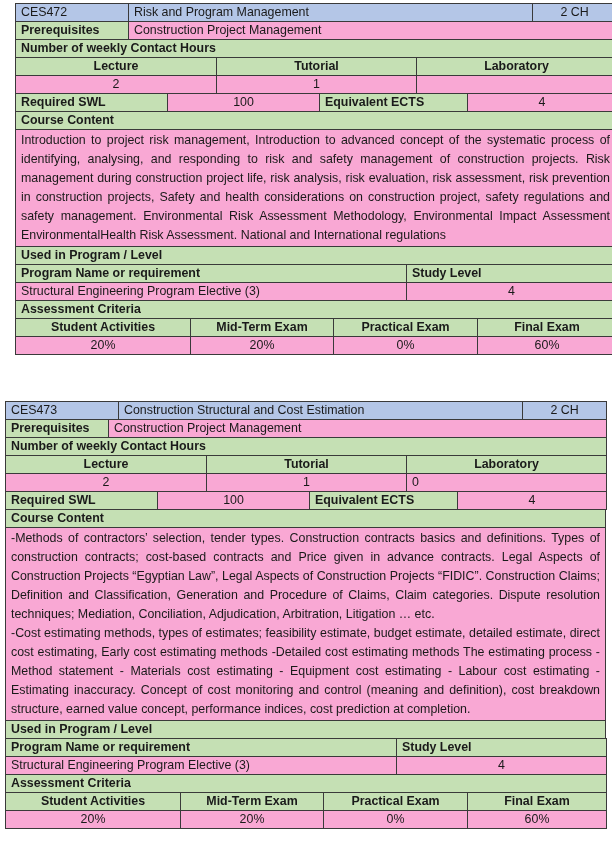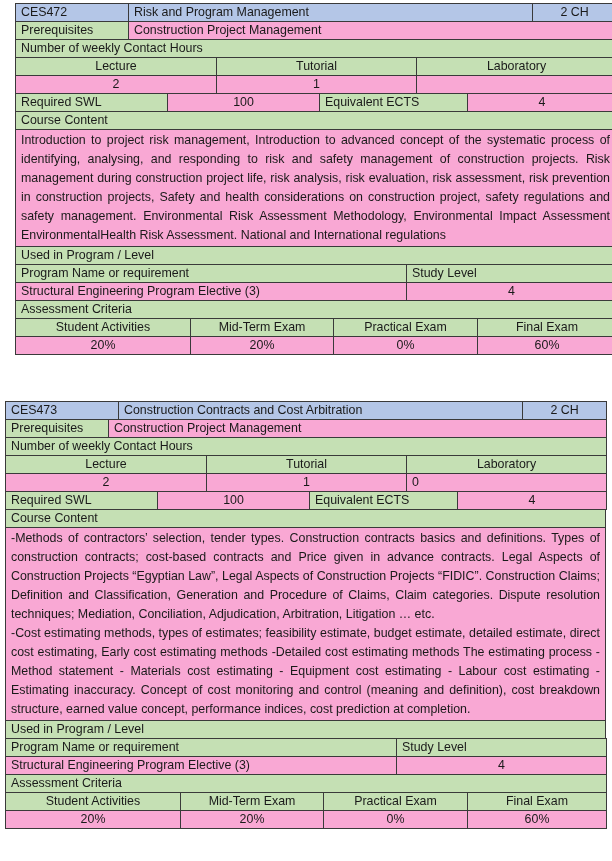--- a/index.html
+++ b/index.html
@@ -3,21 +3,21 @@
 <meta charset="utf-8">
 <style>
   html, body { margin: 0; padding: 0; background: #ffffff; }
   body { width: 612px; height: 861px; position: relative; font-family: "Liberation Sans", sans-serif; font-size: 12.4px; color: #1a1a1a; }
   .course { position: absolute; left: 5px; width: 601px; }
   #course-1 { top: 3px; padding-left: 10px; }
   #course-2 { top: 401px; }
   table { border-collapse: collapse; width: 601px; table-layout: fixed; }
   td { border: 1px solid #3a3a3a; padding: 0 5px; height: 17px; line-height: 17px; white-space: nowrap; overflow: hidden; }
   .blue { background: #b4c6e7; }
-  .green { background: #c5e0b4; }
+  .green { background: #c5e0b4; font-weight: bold; }
   .white { background: #f9a8d4; }
   .c { text-align: center; }
   .content { white-space: normal; text-align: justify; line-height: 19px; padding: 1px 5px 1px 5px; height: auto; }
 </style>
 </head>
 <body>
 
 <div class="course" id="course-1">
   <table>
     <colgroup>
@@ -142,21 +142,21 @@
 <div class="course" id="course-2">
   <table>
     <colgroup>
         <col style="width:113px">
         <col style="width:404px">
         <col style="width:84px">
       </colgroup>
     <tbody>
         <tr>
       <td class="blue">CES473</td>
-      <td class="blue">Construction Contracts and Cost Arbitration</td>
+      <td class="blue">Construction Structural and Cost Estimation</td>
       <td class="blue c">2 CH</td>
     </tr>
   </tbody>
     </table>
   <table style="margin-top:-1px">
     <colgroup>
         <col style="width:103px">
         <col style="width:498px">
       </colgroup>
     <tbody>

